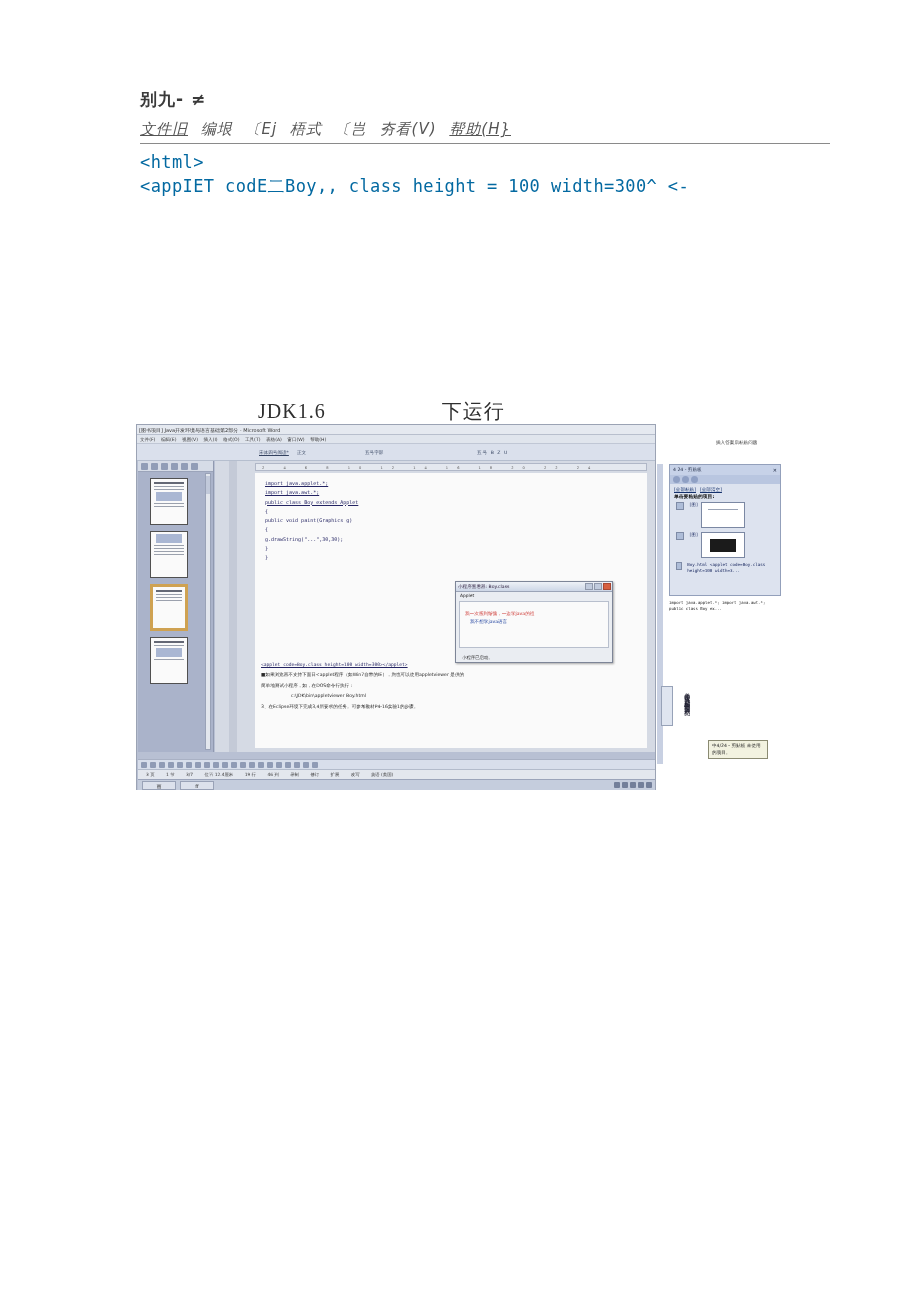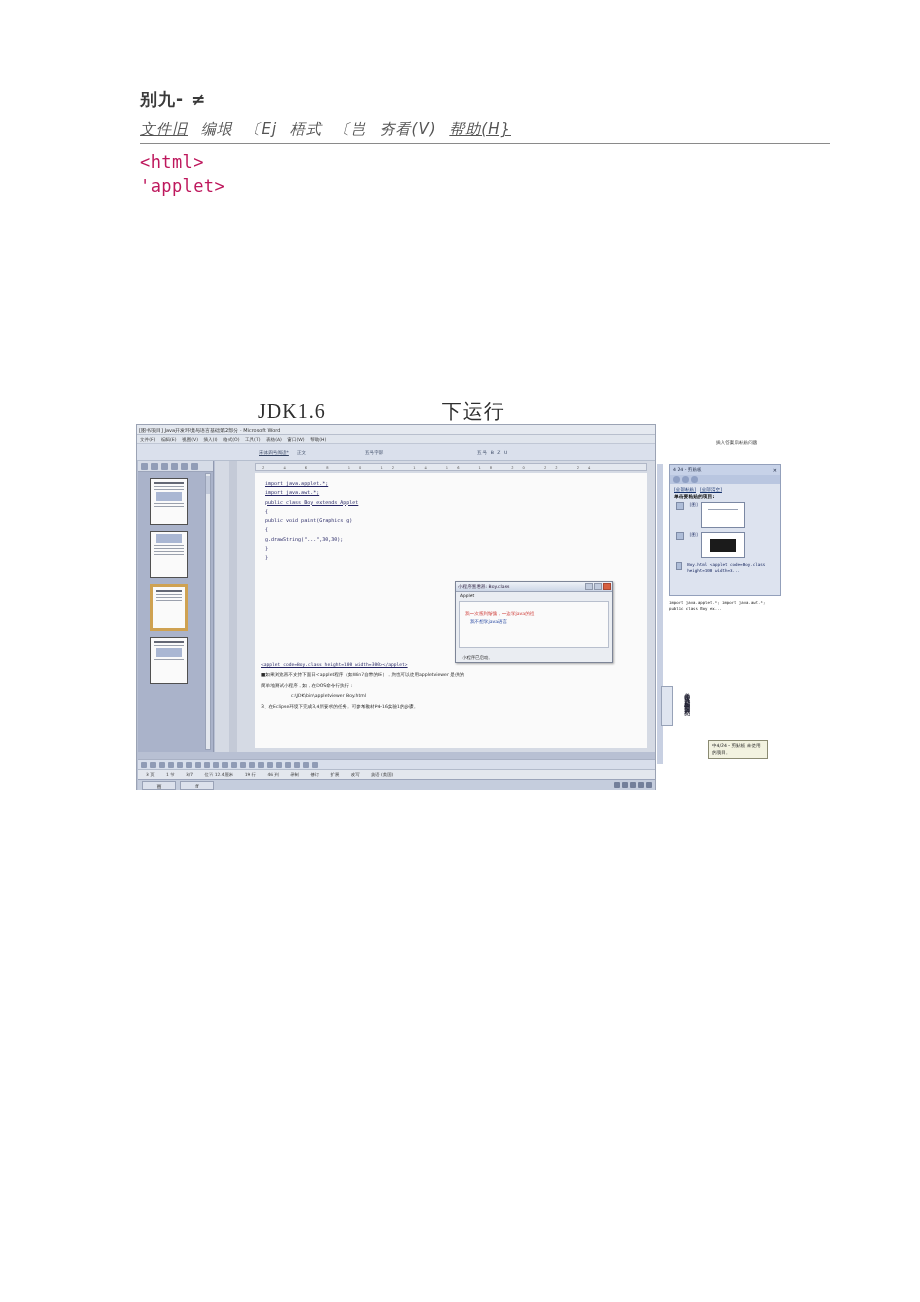--- a/index.html
+++ b/index.html
@@ -26,21 +26,21 @@
     border-bottom:1px solid #8a8a8a;
     padding-bottom:4px;
     white-space:nowrap;
   }
   .scan-menubar span { margin-right:7px;font-style:italic; }
   .mb-u { text-decoration: underline; }
 
   .code-block {
     position:absolute; left:140px; top:150px; width:650px;
     font-family:"DejaVu Sans Mono", monospace;
-    font-size:17px; line-height:1.42; color:#be185d;
+    font-size:17px; line-height:1.42; color:#0369a1;
     letter-spacing:0.4px;
   }
   .code-block div { white-space:pre; }
 
   .jdk-line {
     position:absolute; left:258px; top:398px;
     font-family:"Liberation Serif", serif;
     font-size:20px; color:#2f2f2f;
     letter-spacing:1px;
   }
@@ -302,21 +302,21 @@
   <span>编垠</span>
   <span>〔Ej</span>
   <span>梧式</span>
   <span>〔岂</span>
   <span>夯看(V)</span>
   <span class="mb-u">帮助(H}</span>
 </div>
 
 <div class="code-block">
   <div>&lt;html&gt;</div>
-  <div>'applet&gt;</div>
+  <div>&lt;appIET codE二Boy,, class height = 100 width=300^ &lt;-</div>
 </div>
 
 <div class="jdk-line">
   <span>JDK1.6</span>
   <span class="gap"></span>
   <span>下运行</span>
 </div>
 
 <div class="shot">
 

